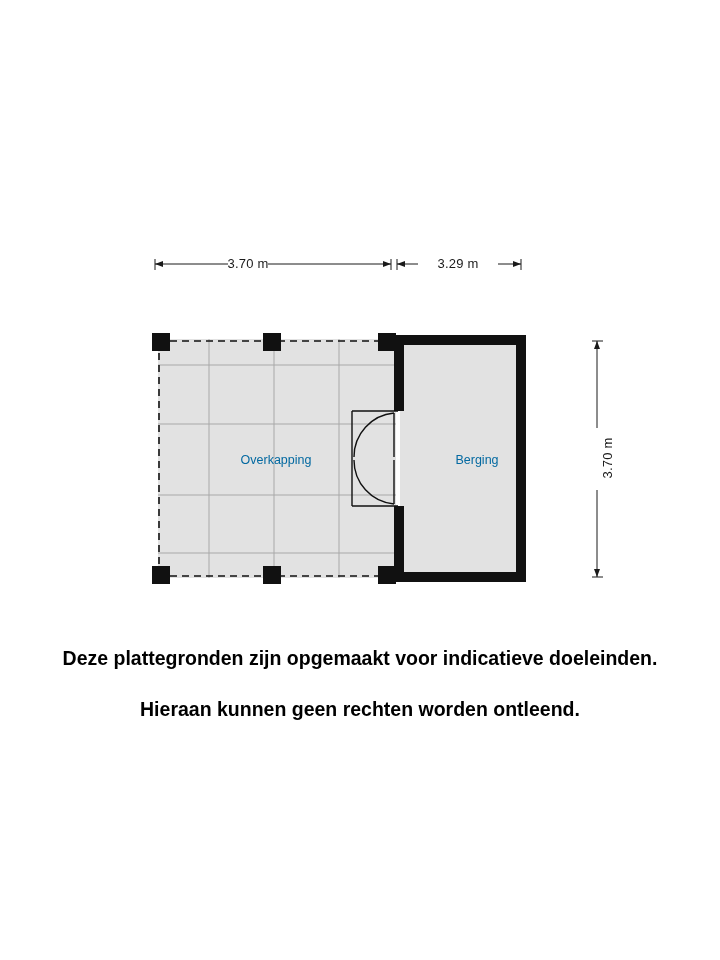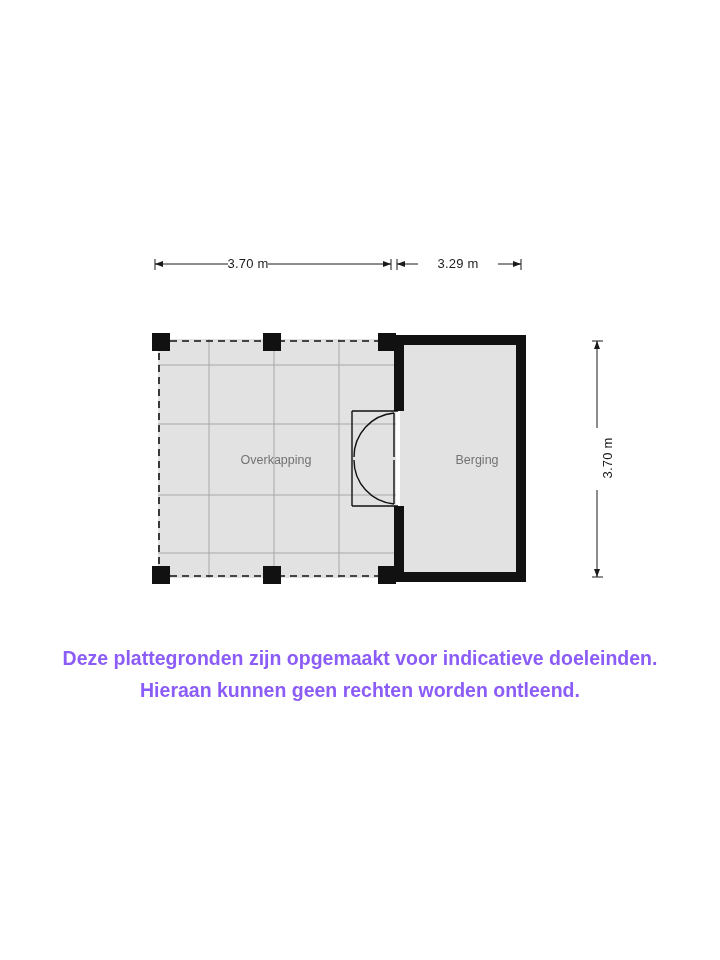--- a/index.html
+++ b/index.html
@@ -45,38 +45,38 @@
     left: 600px;
     top: 458px;
     transform-origin: left top;
     transform: rotate(-90deg) translate(-50%, 0);
   }
 
   
   .room-label {
     position: absolute;
     font-size: 12.5px;
-    color: #737373;
+    color: #0369a1;
     white-space: nowrap;
     transform: translate(-50%, -50%);
   }
 
   
   .disclaimer {
     position: absolute;
     left: 0;
     width: 720px;
     text-align: center;
     font-size: 19.5px;
     font-weight: bold;
-    color: #8b5cf6;
+    color: #000000;
     line-height: 1.35;
   }
   .disclaimer-l1 { top: 645px; }
-  .disclaimer-l2 { top: 677px; text-align: center; }
+  .disclaimer-l2 { top: 696px; text-align: center; }
 </style>
 </head>
 <body>
 
 <svg id="floorplan" viewBox="0 0 720 960" xmlns="http://www.w3.org/2000/svg">
 
   <rect x="158" y="339" width="238" height="239" fill="#e2e2e2" stroke="none"></rect>
 
   <g stroke="#a8a8a8" stroke-width="1" fill="none">
     <line x1="209" y1="339" x2="209" y2="578"></line>

